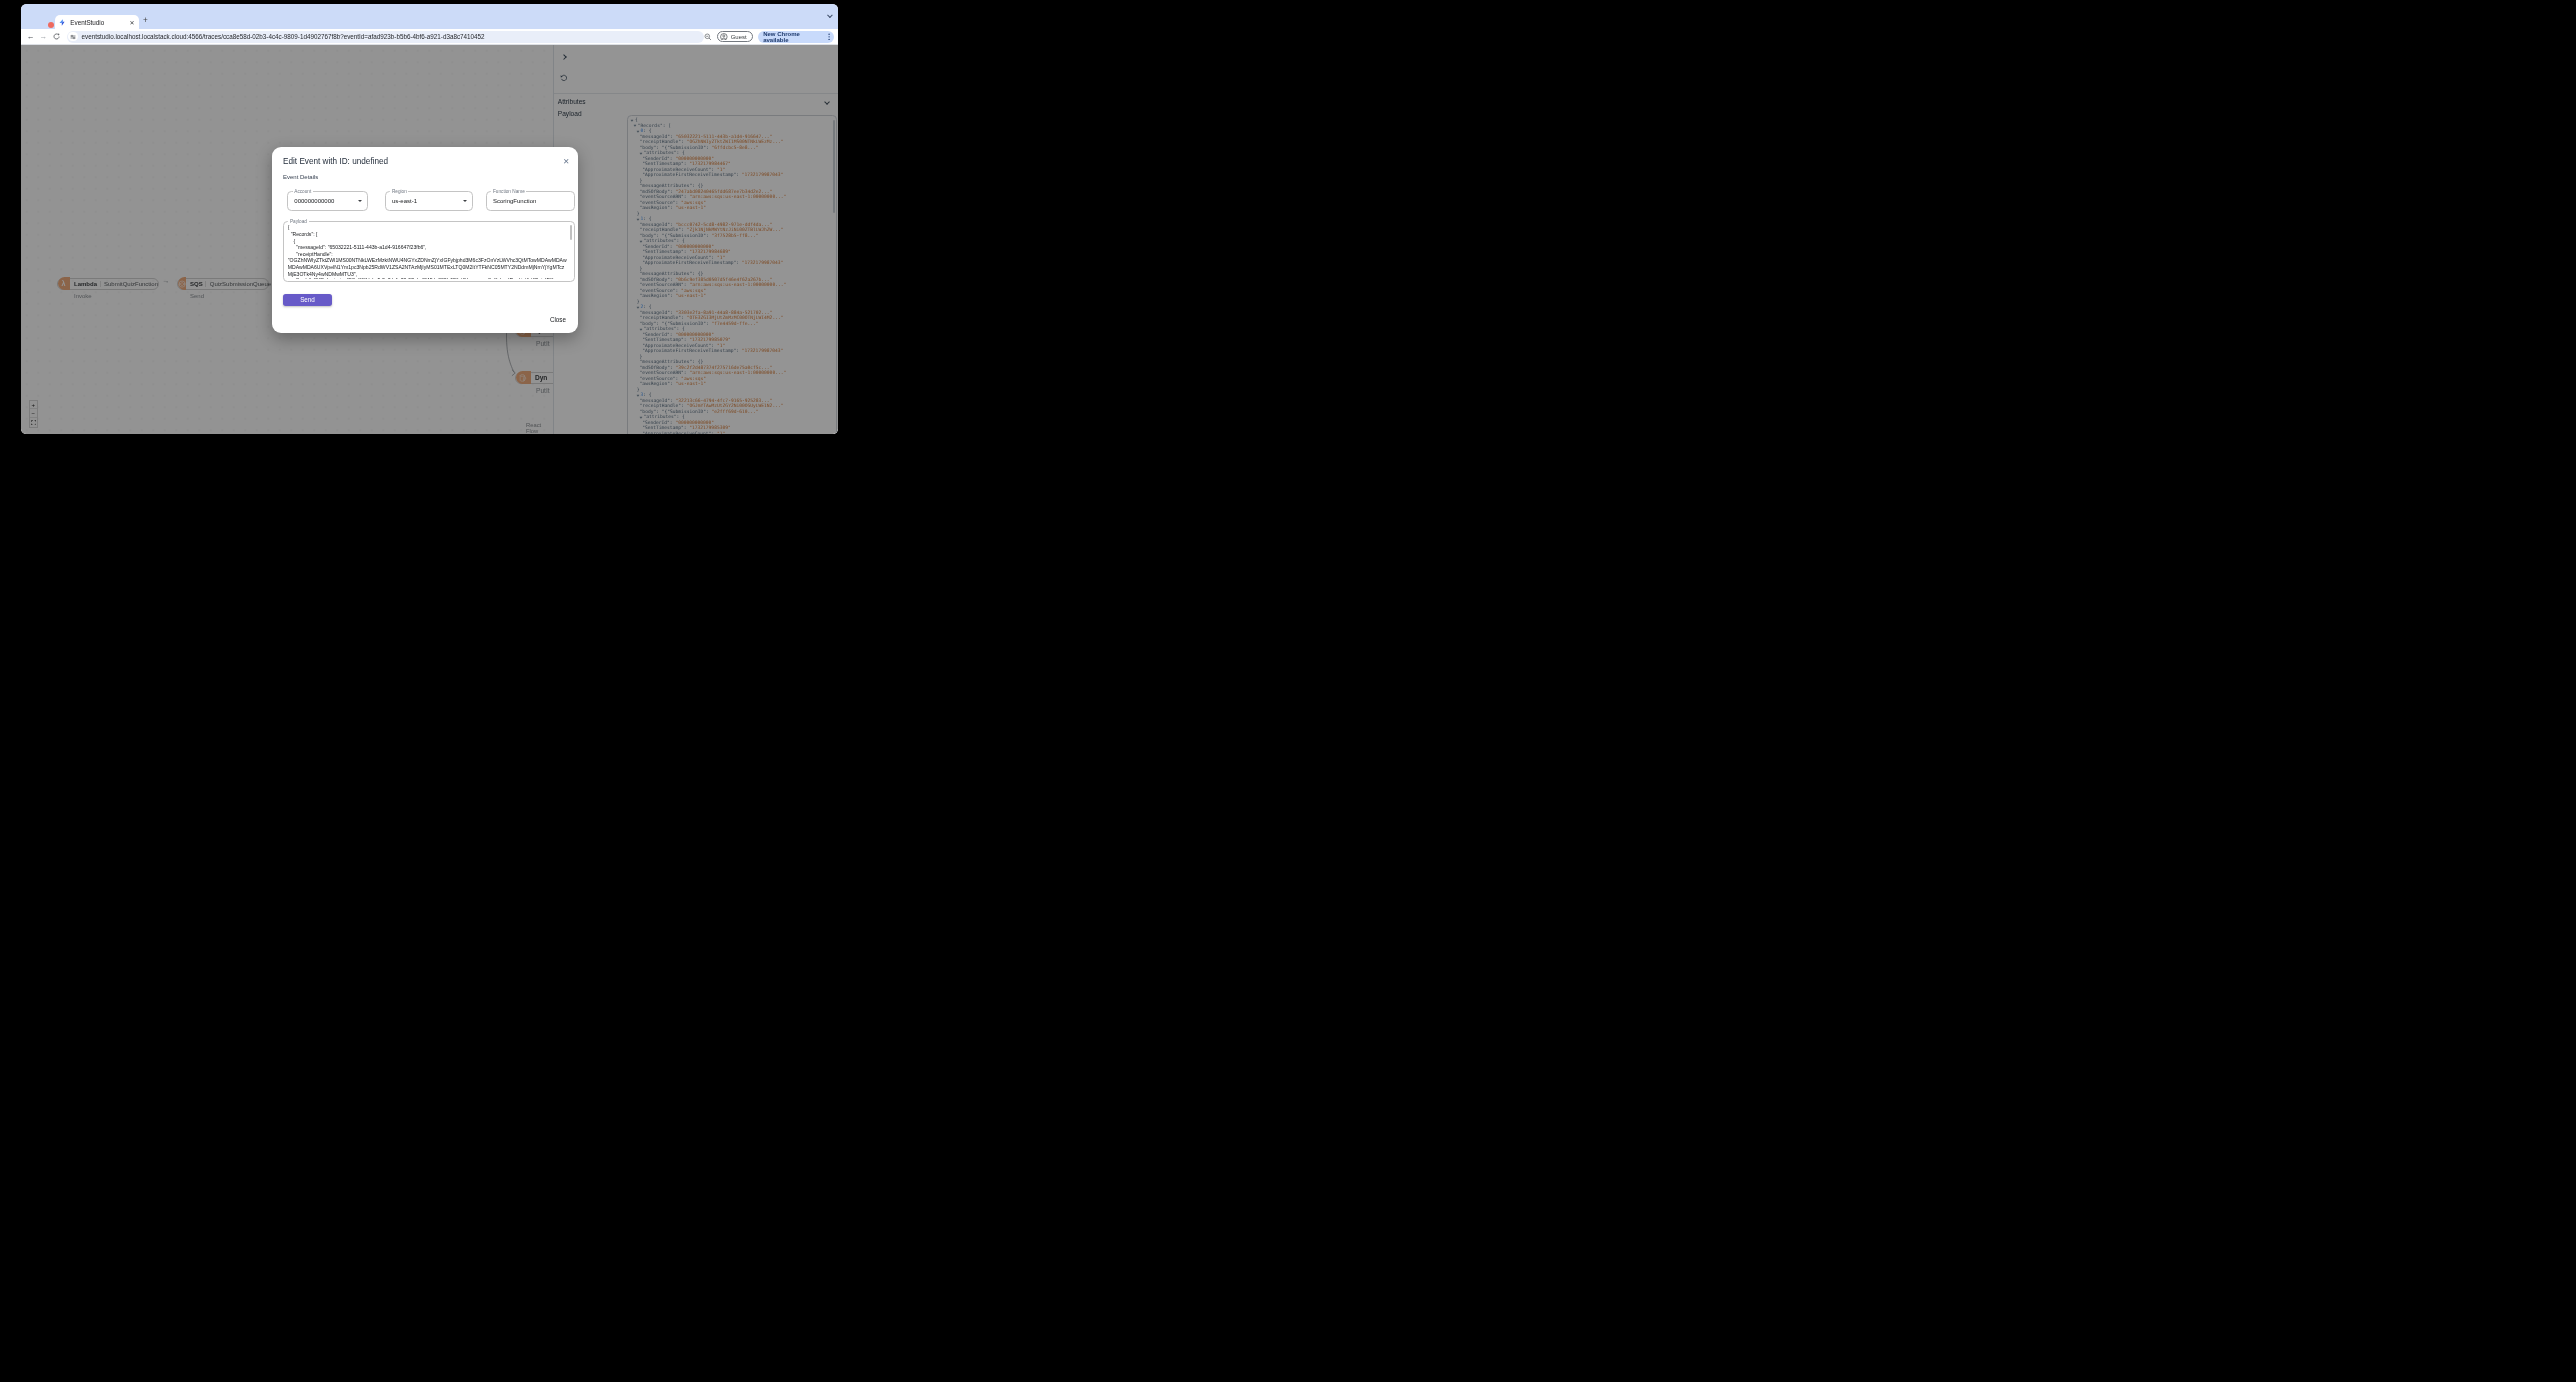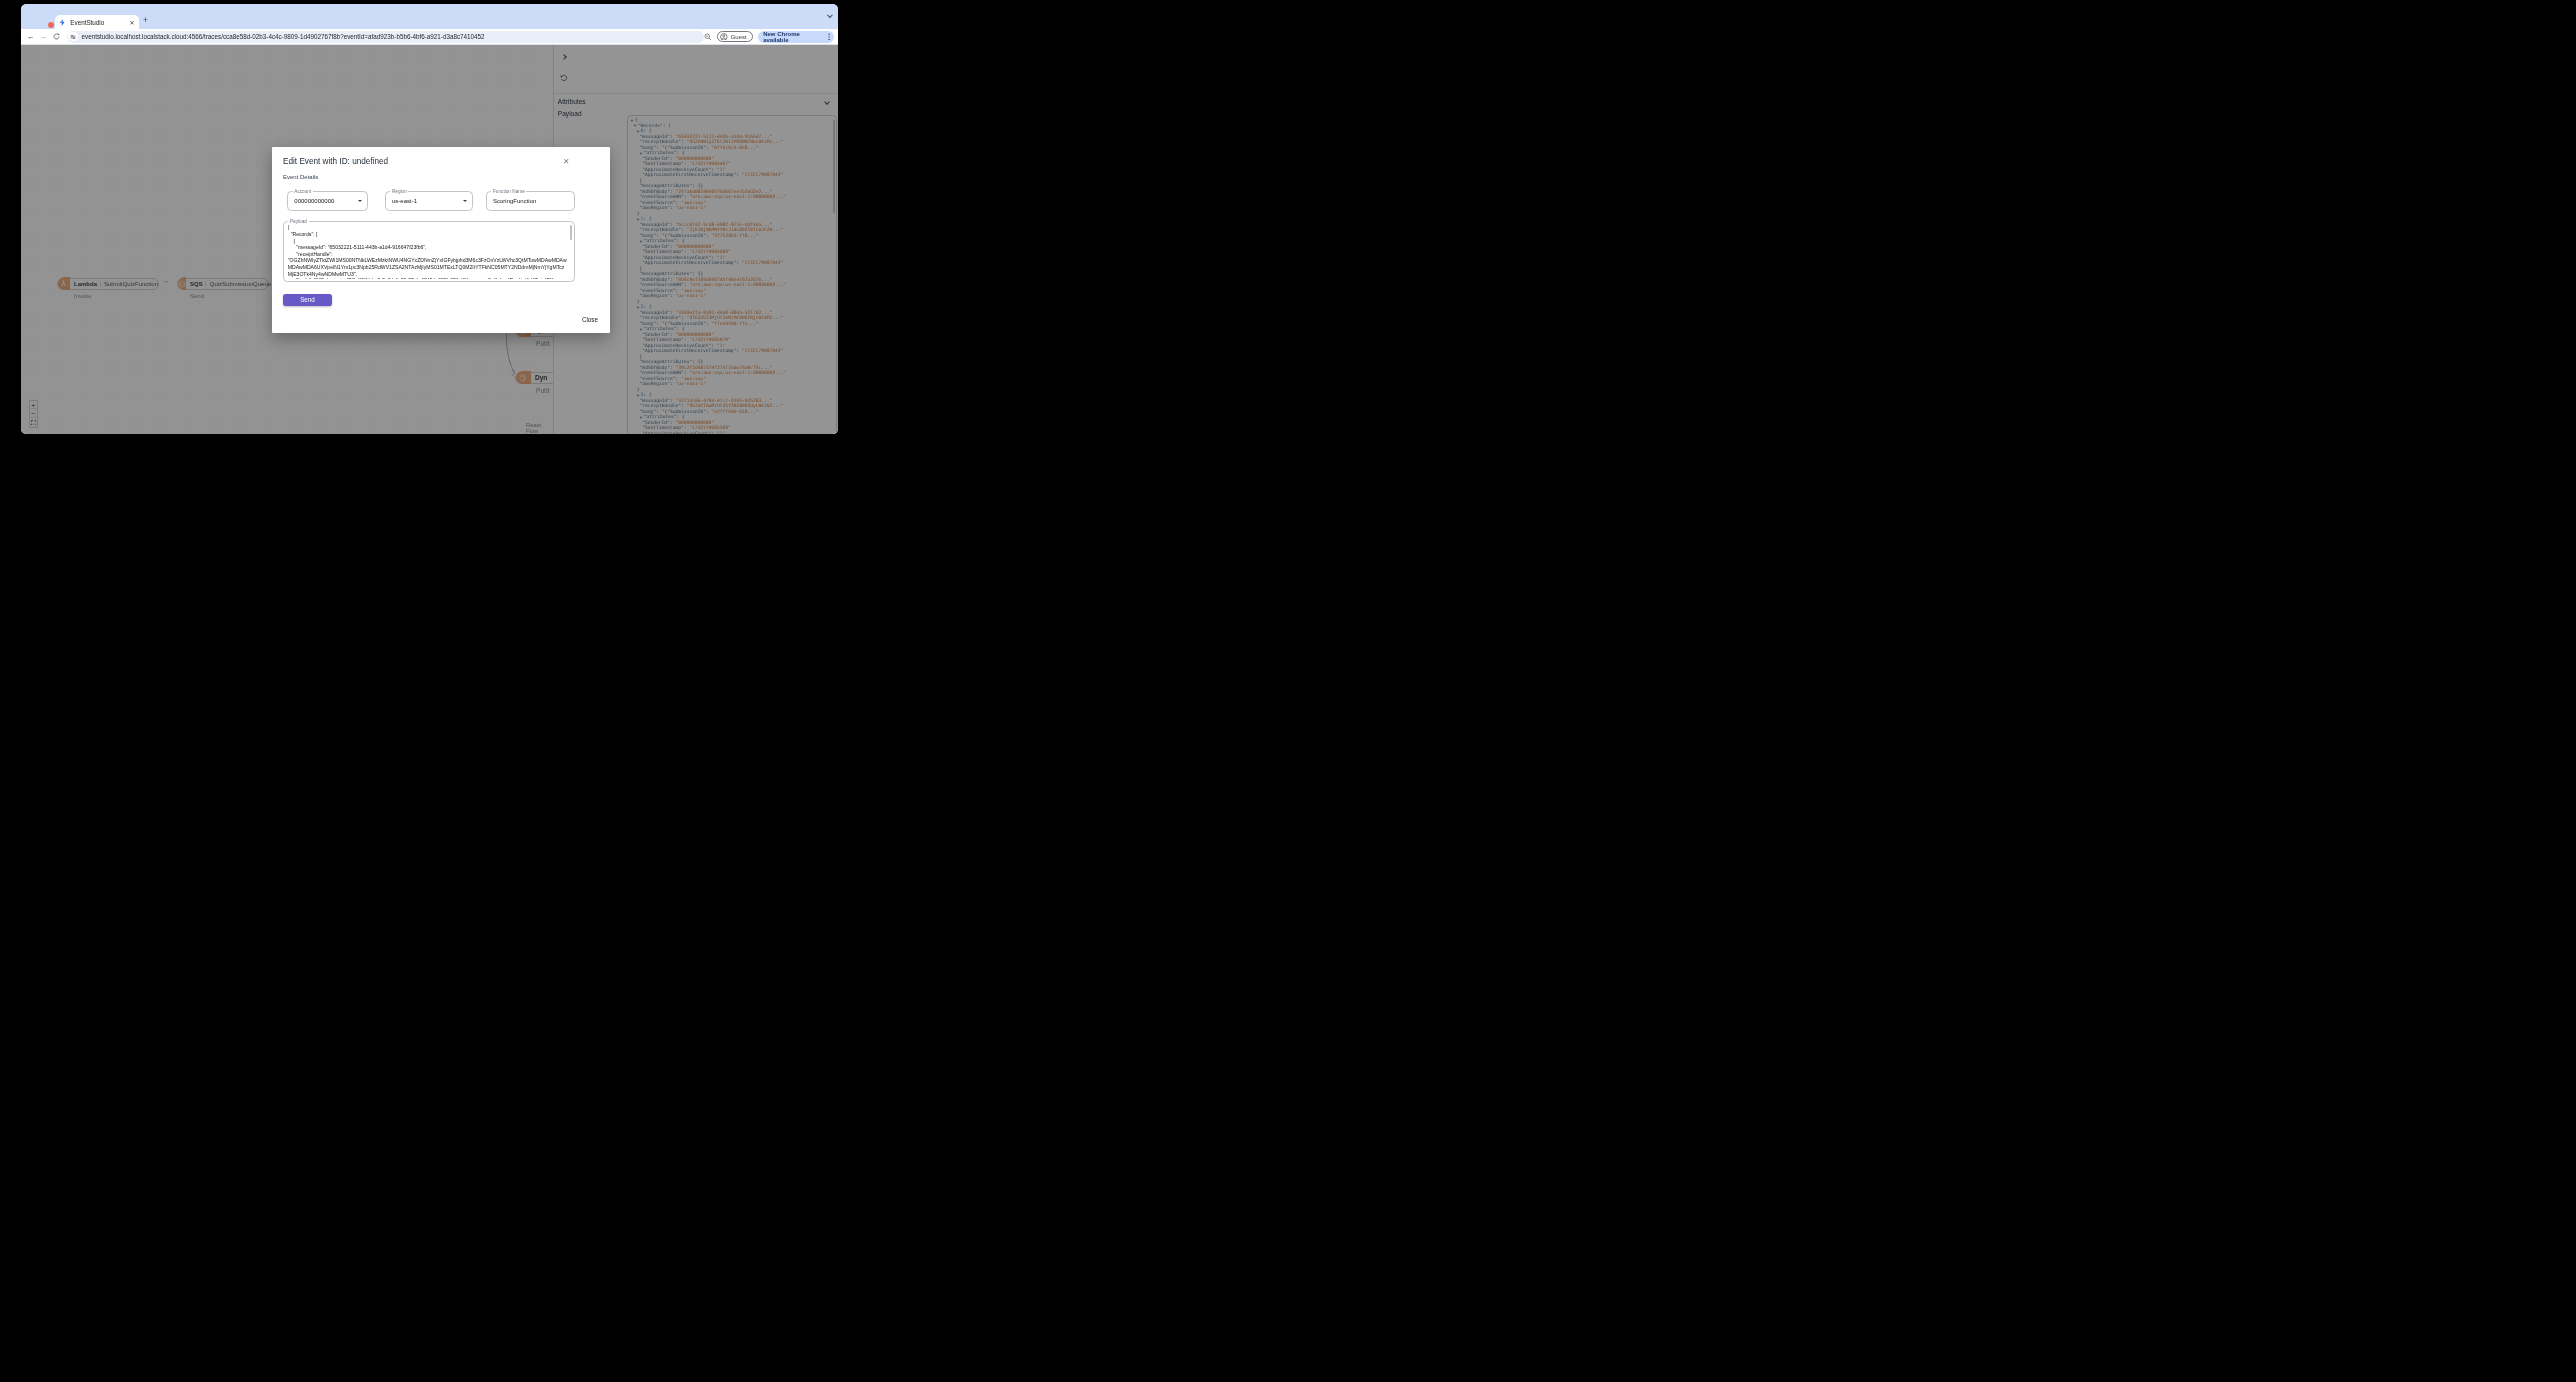--- a/index.html
+++ b/index.html
@@ -57,21 +57,21 @@
   .attr-chevron { position:absolute; left:271px; top:55px; width:3.8px; height:3.8px; border-left:0.9px solid #45525f; border-bottom:0.9px solid #45525f; transform:rotate(-45deg); }
   .payload-label { position:absolute; left:3.8px; top:65px; font-size:6.6px; color:#333f4c; }
   .json-box { position:absolute; left:73px; top:70px; width:210px; height:329px; border:0.5px solid #d0d5da; border-radius:4.4px; background:#fff; padding:1.6px 1.1px 0 1.6px; overflow:hidden; }
   .json-box-scroll { position:absolute; right:1.1px; top:4.4px; width:2.2px; height:93px; background:#ccd2d8; border-radius:1.1px; }
   #json-tree { font-family:"DejaVu Sans Mono", monospace; font-size:4.6px; line-height:5.5px; white-space:nowrap; }
   .jk { color:#5c7083; } .jp { color:#5c7083; } .js { color:#d9813f; } .ji { color:#4a97f2; }
   .jc { display:inline-block; width:2.2px; height:2.2px; border-left:0.5px solid #7f90a0; border-bottom:0.5px solid #7f90a0; transform:rotate(-45deg); margin:0 1.6px 0.5px 0; }
 
   
   .overlay { position:absolute; inset:0; background:rgba(0,0,0,0.42); z-index:5; }
-  .modal { position:absolute; left:251px; top:102px; width:338px; height:186px; background:#fff; border-radius:1px; box-shadow:0 5.5px 16.4px rgba(0,0,0,0.3); z-index:10; }
+  .modal { position:absolute; left:251px; top:102px; width:306px; height:186px; background:#fff; border-radius:9px; box-shadow:0 5.5px 16.4px rgba(0,0,0,0.3); z-index:10; }
   .modal-title { position:absolute; left:11px; top:10px; font-size:8.2px; font-weight:500; color:#1f2937; }
   .modal-x { position:absolute; left:291px; top:10.4px; font-size:7.7px; color:#64748b; }
   .modal-section { position:absolute; left:11px; top:27px; font-size:6px; color:#374151; }
   .field { position:absolute; top:44px; height:20px; border:0.5px solid #c4c4c4; border-radius:4.4px; }
   .field-label { position:absolute; left:4.4px; top:-2.7px; background:#fff; padding:0 1.6px; font-size:4.7px; color:#6f7680; }
   .field-value { position:absolute; left:6px; top:6px; font-size:6px; color:#17191c; }
   .field-caret { position:absolute; right:5px; top:8.2px; width:0; height:0; border-left:2.2px solid transparent; border-right:2.2px solid transparent; border-top:2.7px solid #3c3f43; }
   .payload-box { position:absolute; left:11px; top:74px; width:292px; height:61px; border:0.5px solid #c4c4c4; border-radius:4.4px; }
   .payload-float { position:absolute; left:4.4px; top:-2.7px; background:#fff; padding:0 1.6px; font-size:4.7px; color:#6f7680; }
   .payload-text { position:absolute; left:3.8px; top:2.7px; right:6.6px; bottom:1.6px; font-size:5.1px; line-height:6.6px; color:#17191c; white-space:pre-wrap; overflow-wrap:anywhere; overflow:hidden; }

